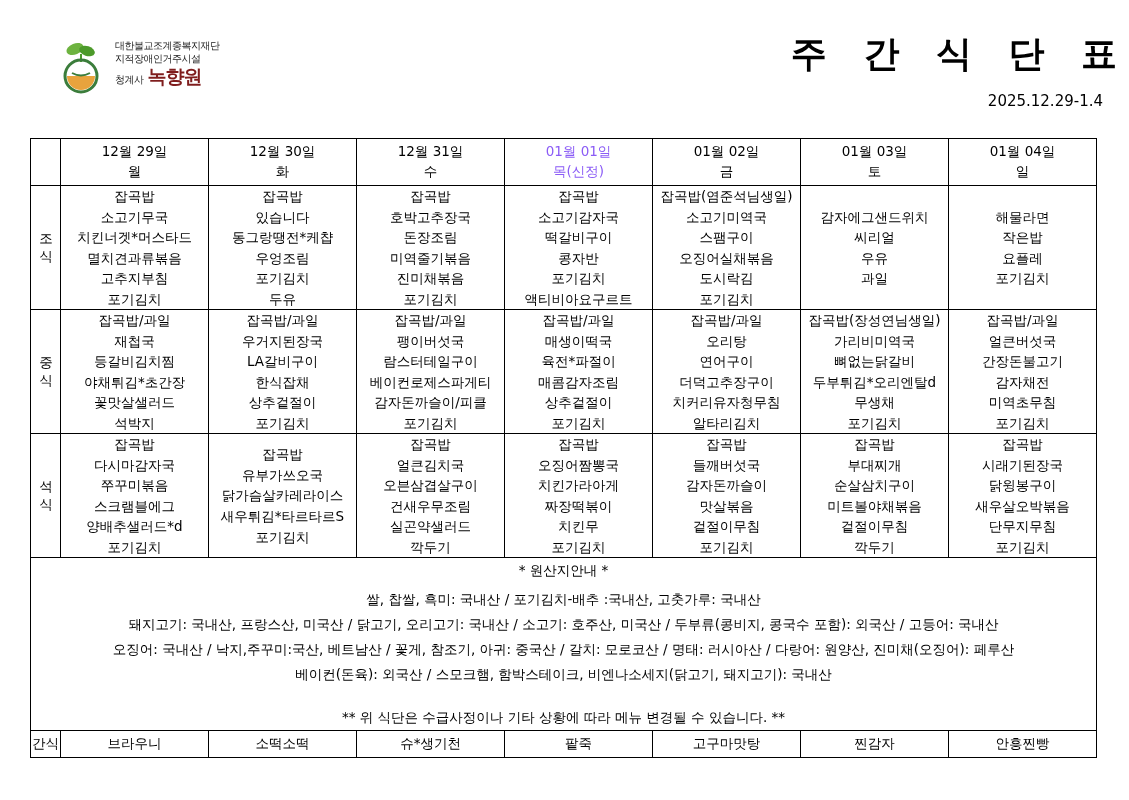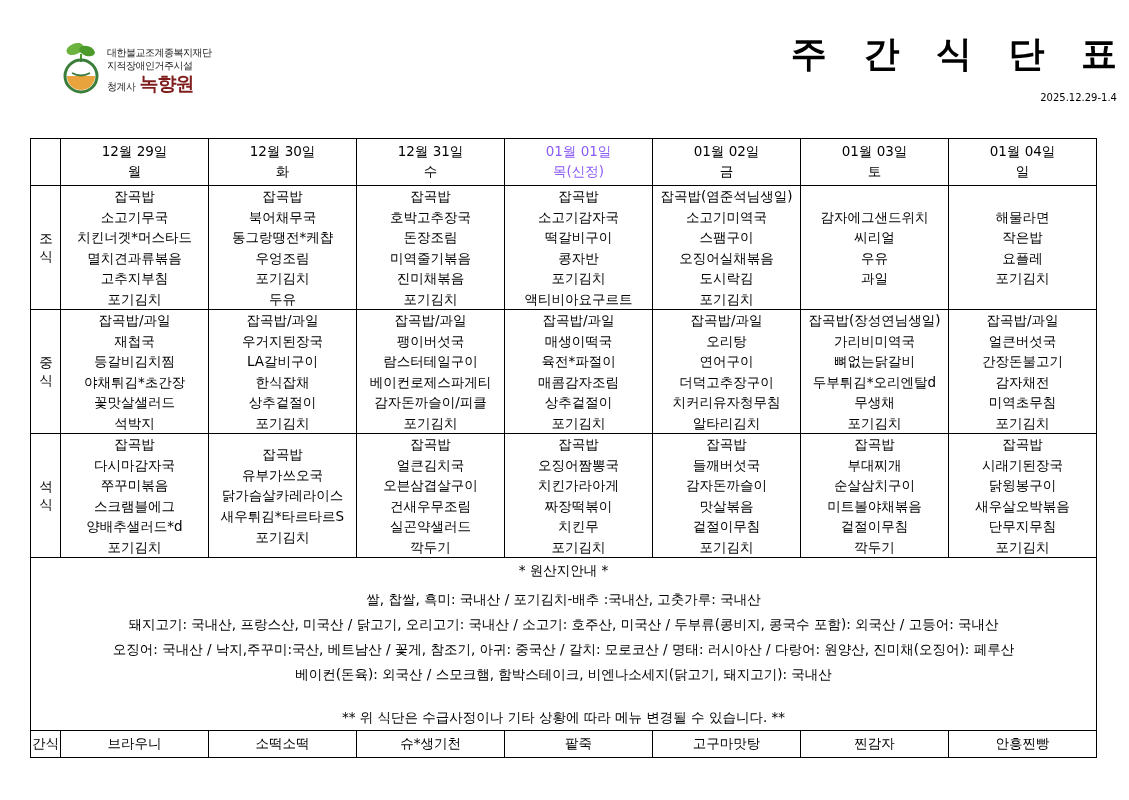--- a/index.html
+++ b/index.html
@@ -25,21 +25,22 @@
   
   .header {
     position: relative;
     height: 120px;
   }
   .logo-block {
     position: absolute;
     left: 55px;
     top: 40px;
     display: flex;
-    align-items: flex-end;
+    align-items: flex-start;
+    gap: 8px;
   }
   .logo-mark {
     width: 52px;
     height: 56px;
     position: relative;
   }
   .logo-text {
     line-height: 1.25;
   }
   .logo-line1, .logo-line2 {
@@ -67,23 +68,23 @@
     right: 0;
     top: 30px;
     text-align: right;
     font-size: 36px;
     font-weight: bold;
     letter-spacing: 12px;
     font-family: "DejaVu Sans", sans-serif;
   }
   .doc-daterange {
     position: absolute;
-    right: 12px;
+    right: 26px;
     top: 92px;
-    font-size: 10px;
+    font-size: 15px;
     letter-spacing: 0px;
   }
 
   
   .menu-table {
     position: absolute;
     left: 30px;
     top: 138px;
     width: 856px;
     border-collapse: collapse;
@@ -222,21 +223,21 @@
           <td class="meal-cell">
             <div>잡곡밥</div>
             <div>소고기무국</div>
             <div>치킨너겟*머스타드</div>
             <div>멸치견과류볶음</div>
             <div>고추지부침</div>
             <div>포기김치</div>
           </td>
           <td class="meal-cell">
             <div>잡곡밥</div>
-            <div>북어채무국</div>
+            <div>있습니다</div>
             <div>동그랑땡전*케챱</div>
             <div>우엉조림</div>
             <div>포기김치</div>
             <div>두유</div>
           </td>
           <td class="meal-cell">
             <div>잡곡밥</div>
             <div>호박고추장국</div>
             <div>돈장조림</div>
             <div>미역줄기볶음</div>

